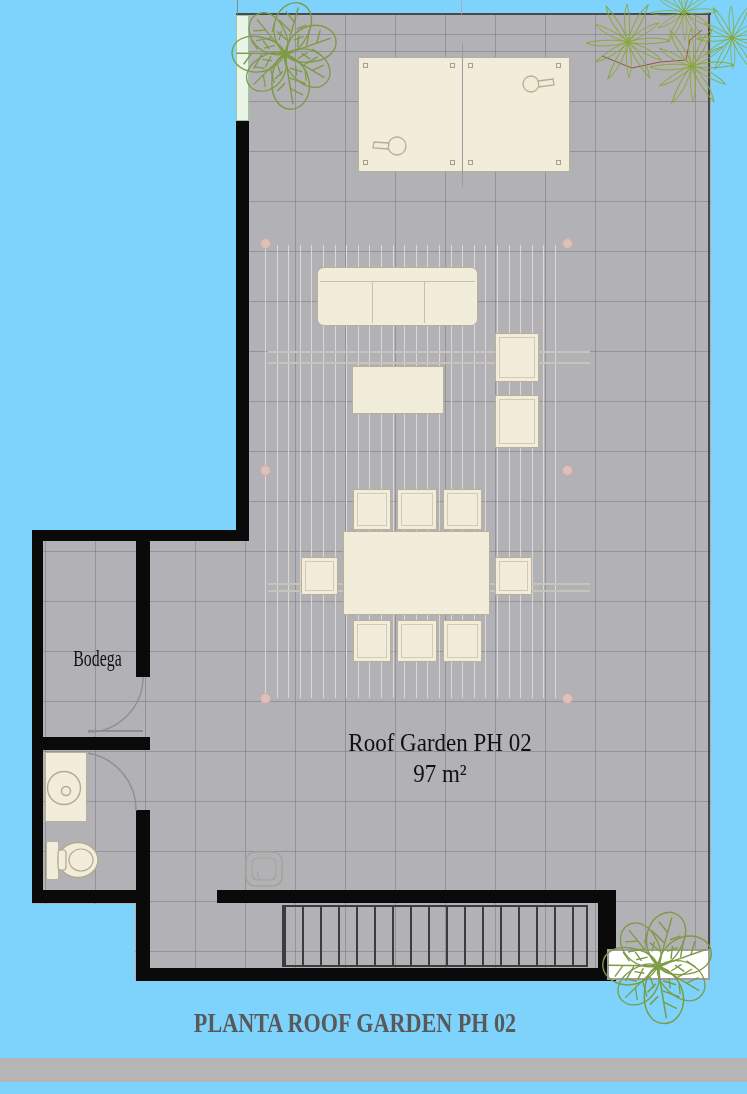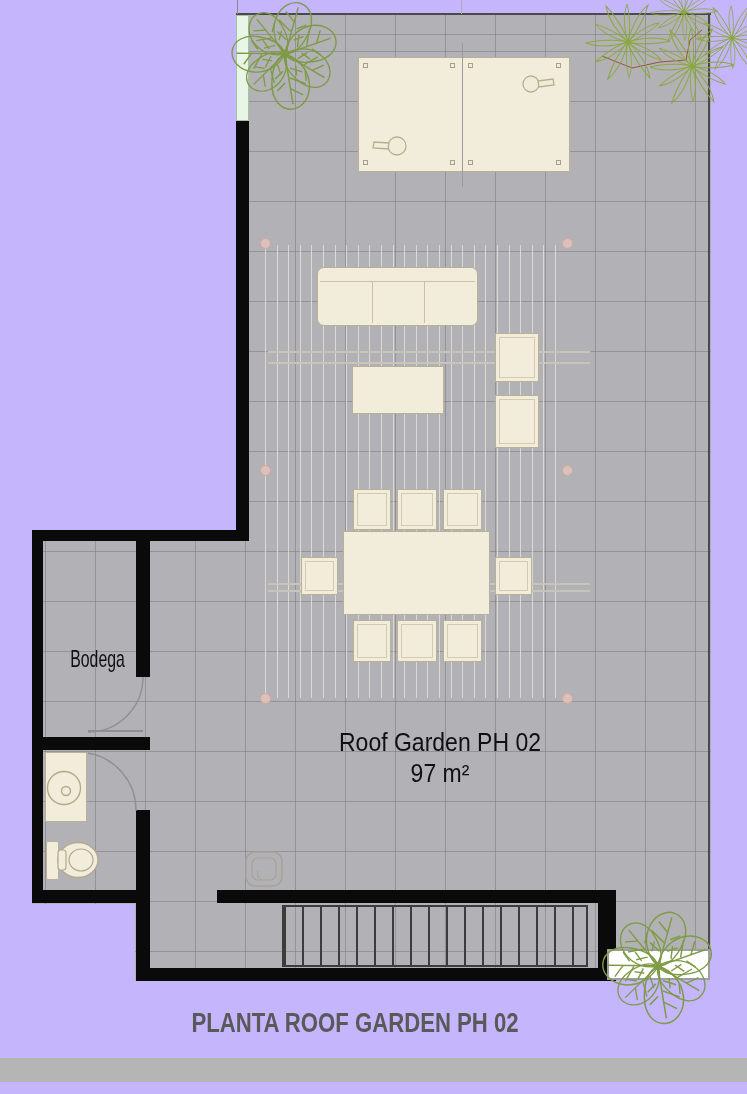--- a/index.html
+++ b/index.html
@@ -1,18 +1,18 @@
 <!DOCTYPE html>
 <html><head>
 <meta charset="utf-8">
 <style>
   html,body{margin:0;padding:0;background:#ffffff;}
   .plan{
-    position:relative;width:747px;height:1094px;background:#c4b5fd;overflow:hidden;
-    font-family:Liberation Sans, sans-serif;
+    position:relative;width:747px;height:1094px;background:#7dd3fc;overflow:hidden;
+    font-family:Liberation Serif, serif;
   }
   .abs{position:absolute;}
   
   .floor{
     position:absolute;left:32px;top:14px;width:679px;height:967px;
     background-color:#b2b1b5;
     background-image:
       repeating-linear-gradient(90deg, rgba(122,121,131,.55) 0 1px, transparent 1px 50px),
       repeating-linear-gradient(0deg,  rgba(122,121,131,.55) 0 1px, transparent 1px 50px);
     background-position:13px 21px,13px 21px;

